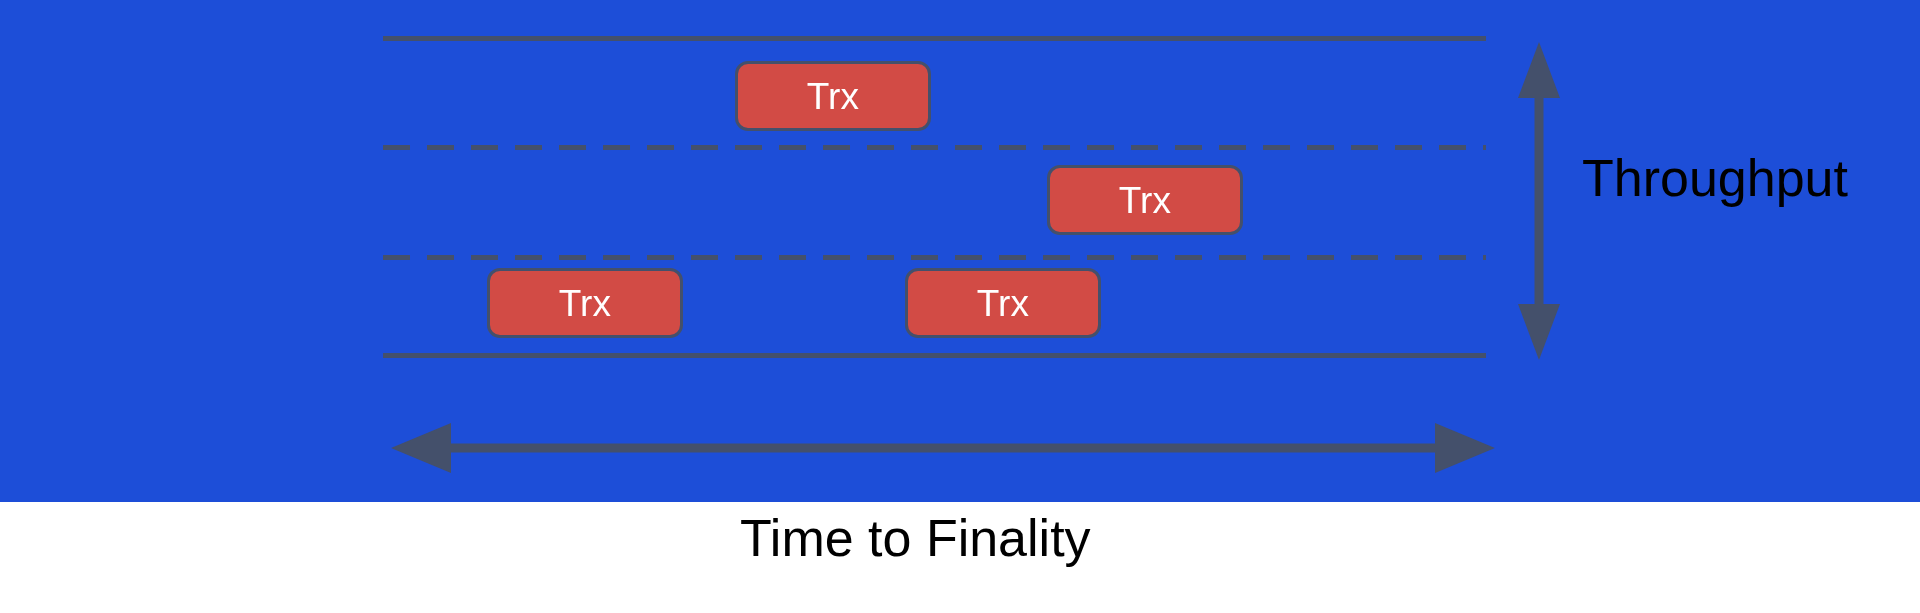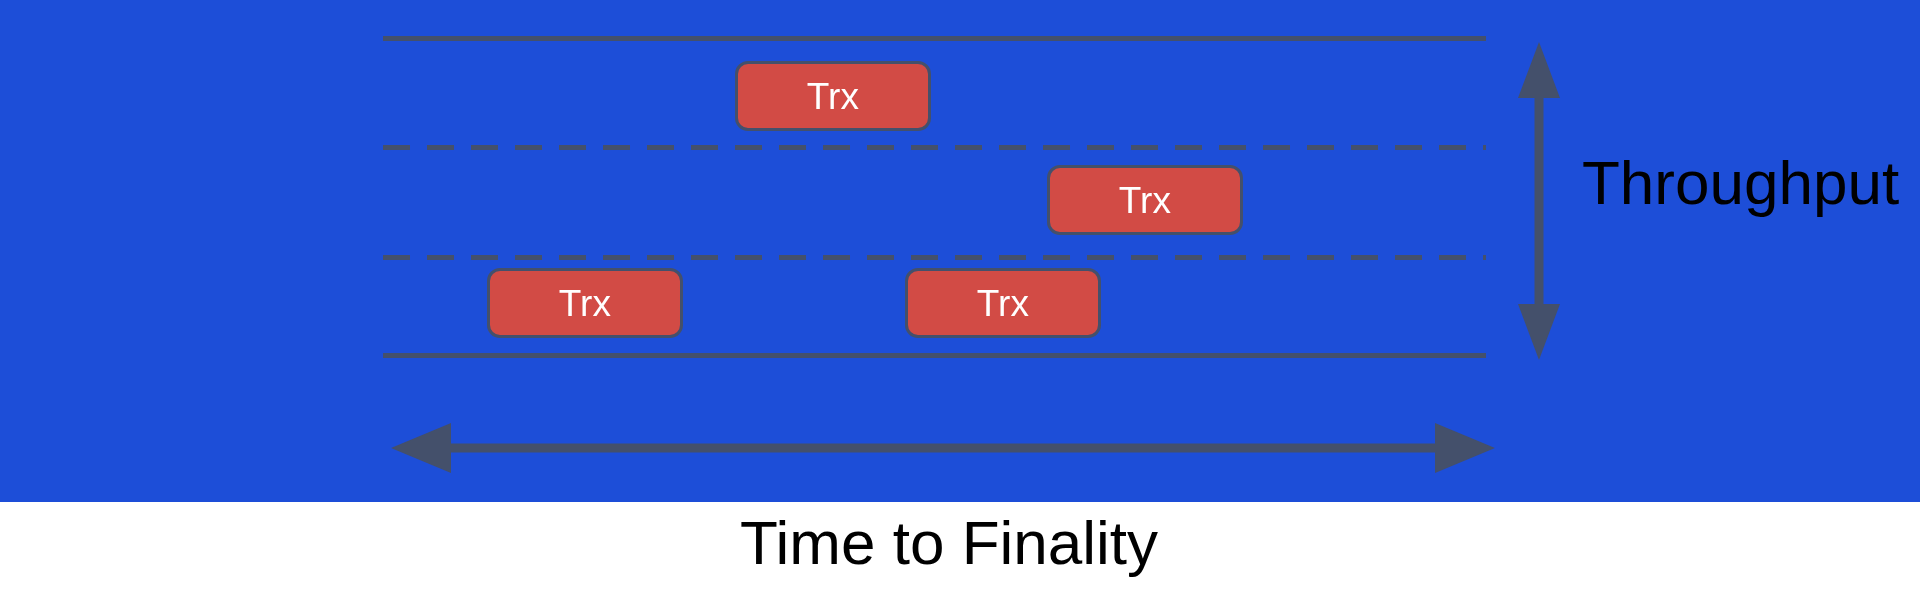--- a/index.html
+++ b/index.html
@@ -66,21 +66,21 @@
     position: absolute;
     overflow: visible;
   }
   #throughput-arrow { left: 1504px; top: 38px;  width: 70px;   height: 326px; }
   #finality-arrow   { left: 383px;  top: 418px; width: 1120px; height: 60px; }
 
   
   .axis-label {
     position: absolute;
     color: #000000;
-    font-size: 62px;
+    font-size: 52px;
     line-height: 1;
     white-space: nowrap;
   }
   #throughput-label { left: 1582px; top: 152px; }
   #finality-label   { left: 740px;  top: 512px; text-align: right; }
 </style>
 </head>
 <body>
 
 <div id="canvas">

